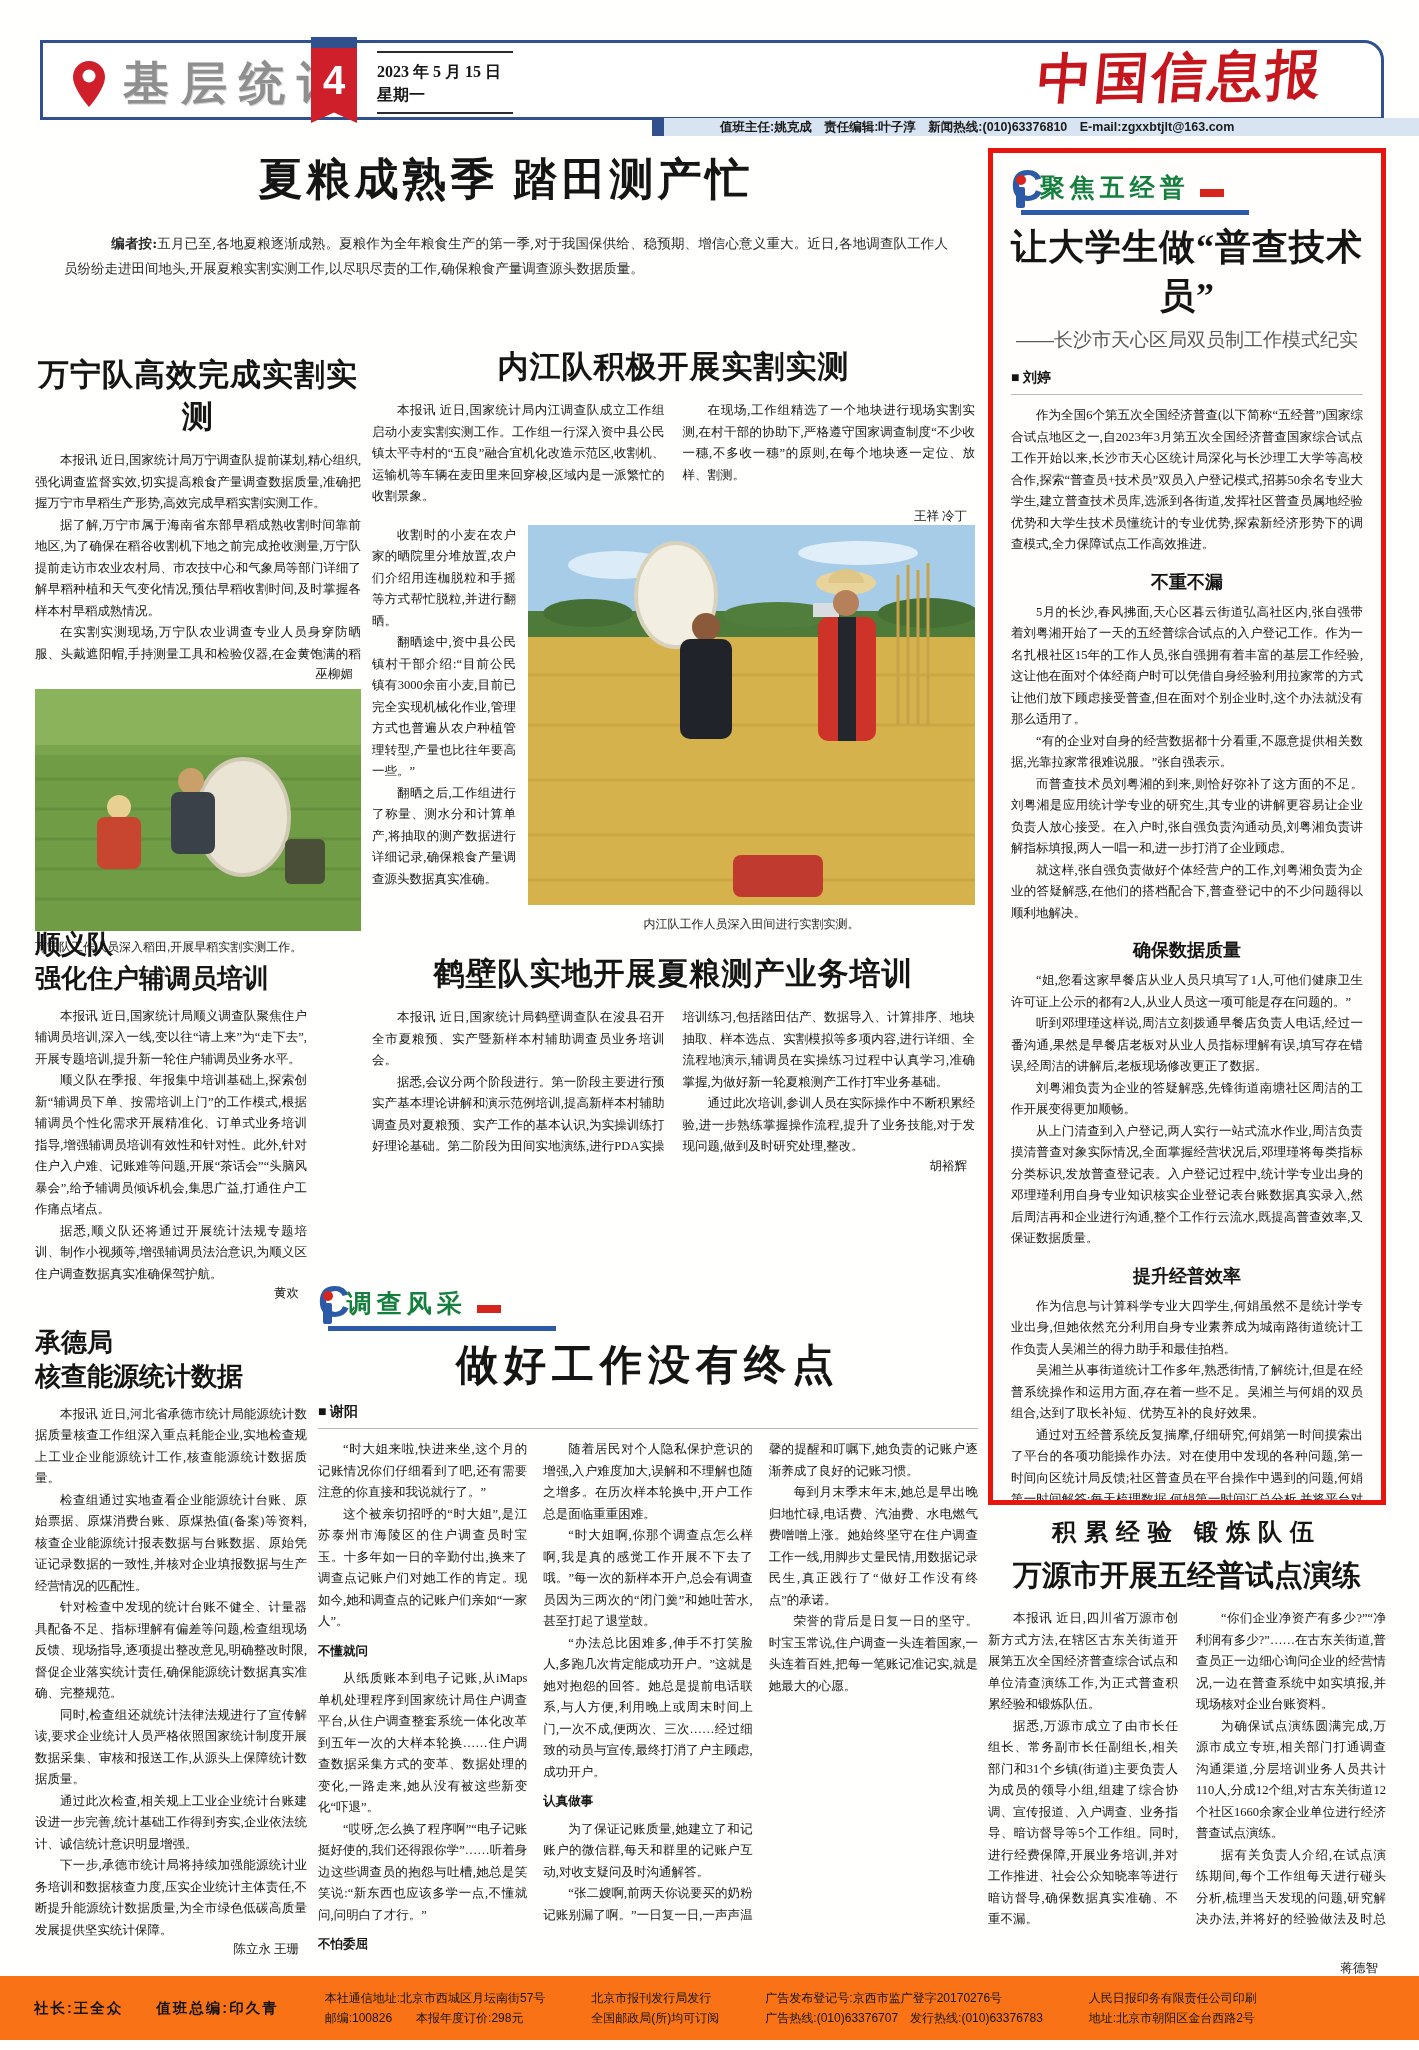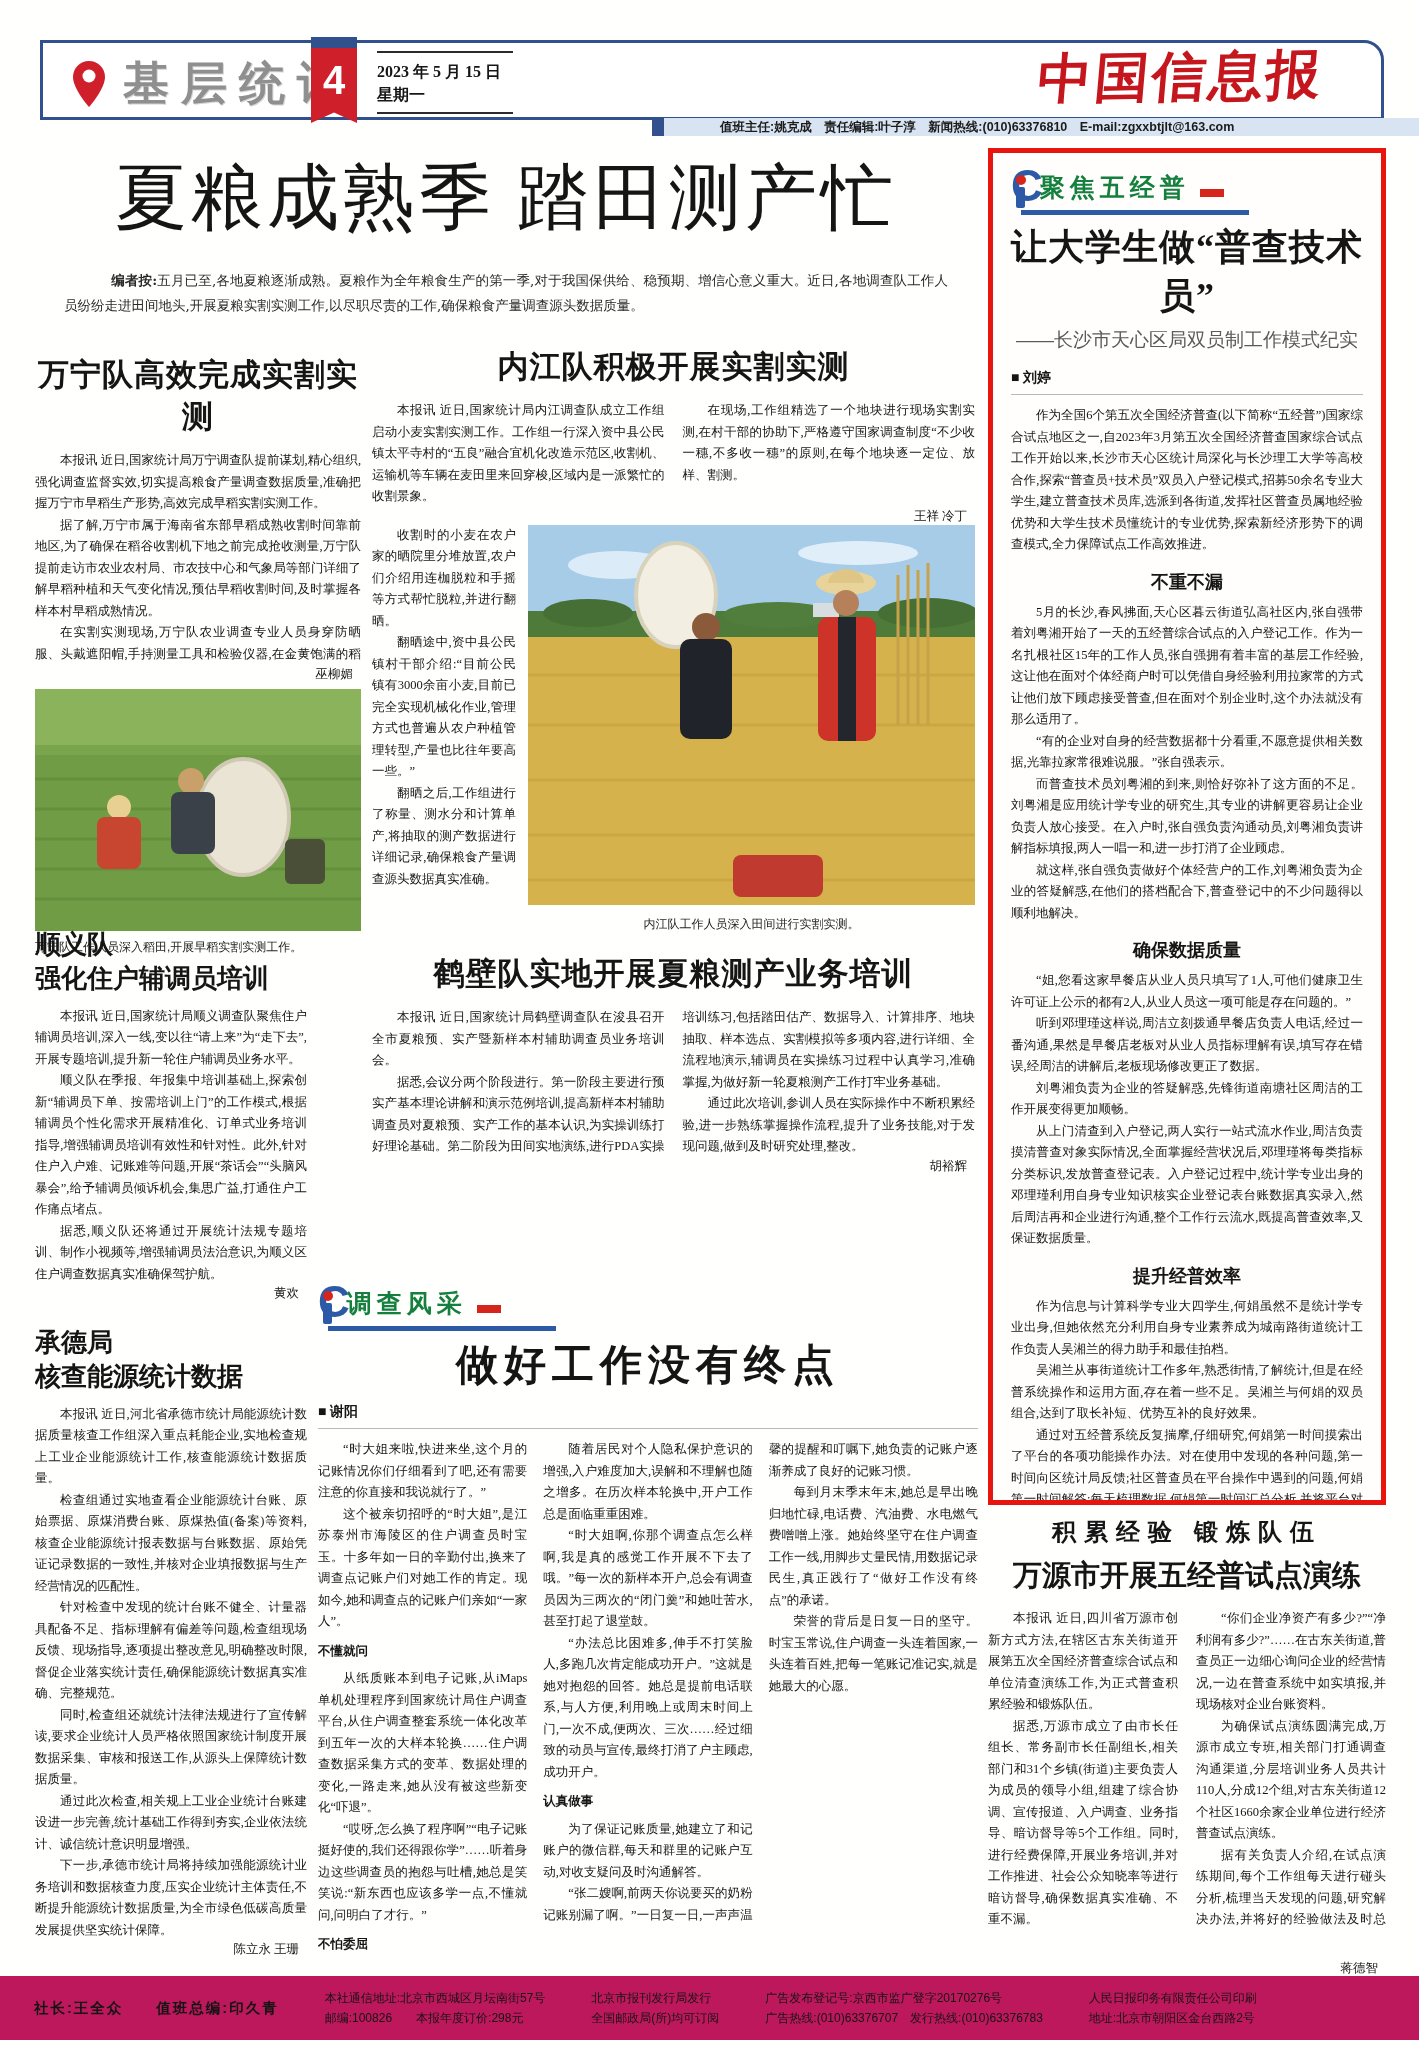--- a/index.html
+++ b/index.html
@@ -27,21 +27,21 @@
   
   p{margin:0;}
   .jp p, .bodytxt p{text-indent:2em;text-align:justify;}
   .bodytxt{font-size:12.5px;line-height:1.55;}
   .byline{text-align:right;font-size:12.5px;padding-right:8px;}
   .caption{font-size:12px;font-family:"Liberation Sans",sans-serif;color:#242424;padding-top:4px;}
   .h2a{font-size:31px;font-weight:900;text-align:center;margin:6px 0 12px;letter-spacing:1px;}
   .sans{font-family:"Liberation Sans",sans-serif;}
   
   .feature{position:absolute;left:35px;top:146px;width:942px;}
-  .feature-h1{font-size:72px;font-weight:400;text-align:center;letter-spacing:4px;margin:4px 0 22px;}
+  .feature-h1{font-size:44px;font-weight:700;text-align:center;letter-spacing:4px;margin:4px 0 22px;}
   .ed-note{width:884px;margin:0 auto;font-size:13.5px;line-height:1.85;text-indent:3.5em;
            text-align:justify;color:#2a2a2a;font-family:"DejaVu Serif",serif;}
   
   #wanning{position:absolute;left:35px;top:348px;width:326px;}
   #wanning .bodytxt{height:216px;overflow:hidden;}
   .photo-box{width:100%;margin-top:6px;}
   #left-bottom{position:absolute;left:35px;top:928px;width:272px;height:1038px;overflow:hidden;}
   .h3t{font-size:26px;font-weight:900;line-height:1.3;margin-bottom:10px;}
   #left-bottom .bodytxt{line-height:1.7;}
   #mid-col{position:absolute;left:372px;top:340px;width:603px;}
@@ -71,21 +71,21 @@
   .ci-text{font-family:"Liberation Sans",sans-serif;font-weight:900;font-size:25px;color:#15803d;
            letter-spacing:5px;margin:4px 0 0 14px;}
   .ci-reddash{display:inline-block;width:24px;height:8px;background:#d6251d;margin-left:10px;margin-top:22px;}
   .ci-underline{height:5px;background:#2d5aa6;width:228px;margin:2px 0 6px 10px;}
   
   #wanyuan{position:absolute;left:988px;top:1516px;width:398px;}
   .wy-kicker{font-size:24px;font-weight:900;text-align:center;letter-spacing:8px;margin-bottom:8px;}
   .wy-title{font-size:29px;font-weight:900;text-align:center;margin-bottom:12px;}
   #wanyuan .cols2{height:352px;column-fill:auto;overflow:hidden;font-size:12.5px;line-height:1.6;}
   
-  #footer{position:absolute;left:0;top:1976px;width:1419px;height:64px;background:#be185d;
+  #footer{position:absolute;left:0;top:1976px;width:1419px;height:64px;background:#f97316;
           display:flex;align-items:center;font-family:"Liberation Sans",sans-serif;color:#141414;}
   .fg{font-size:12px;line-height:1.7;white-space:nowrap;}
   .fg1{font-size:14.5px;font-weight:700;margin-left:34px;letter-spacing:2px;}
   .fg+.fg{margin-left:46px;}
 </style>
 </head>
 <body>
 
 <div class="page">
 

